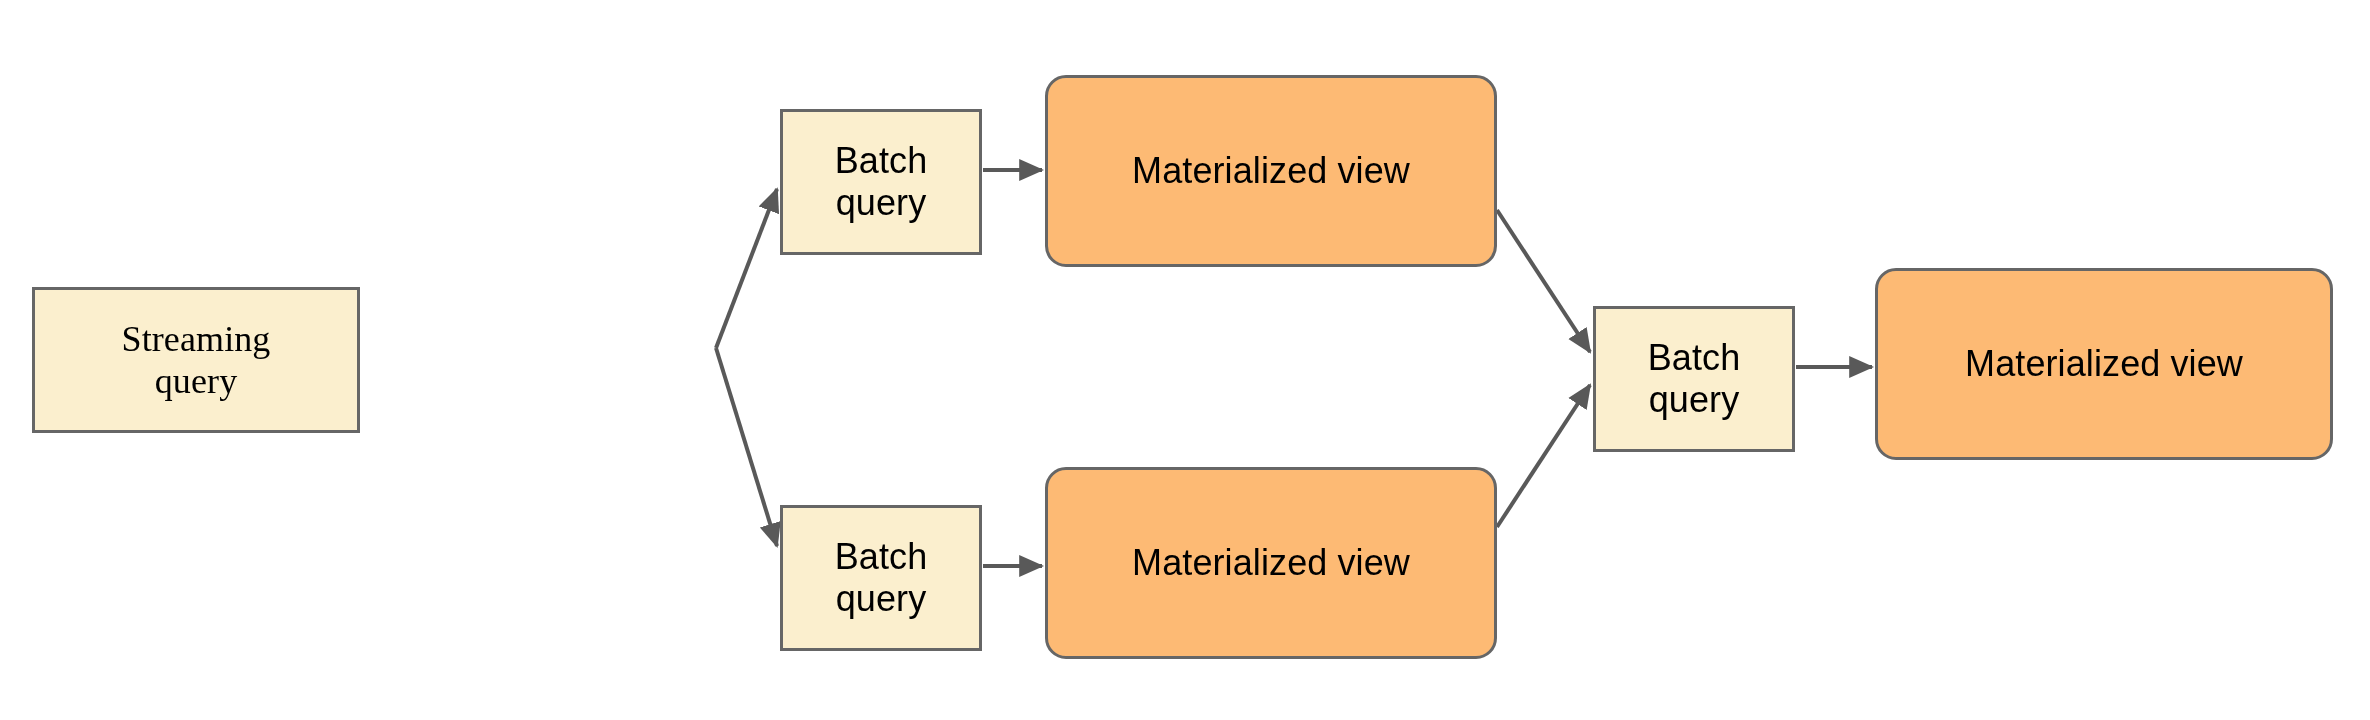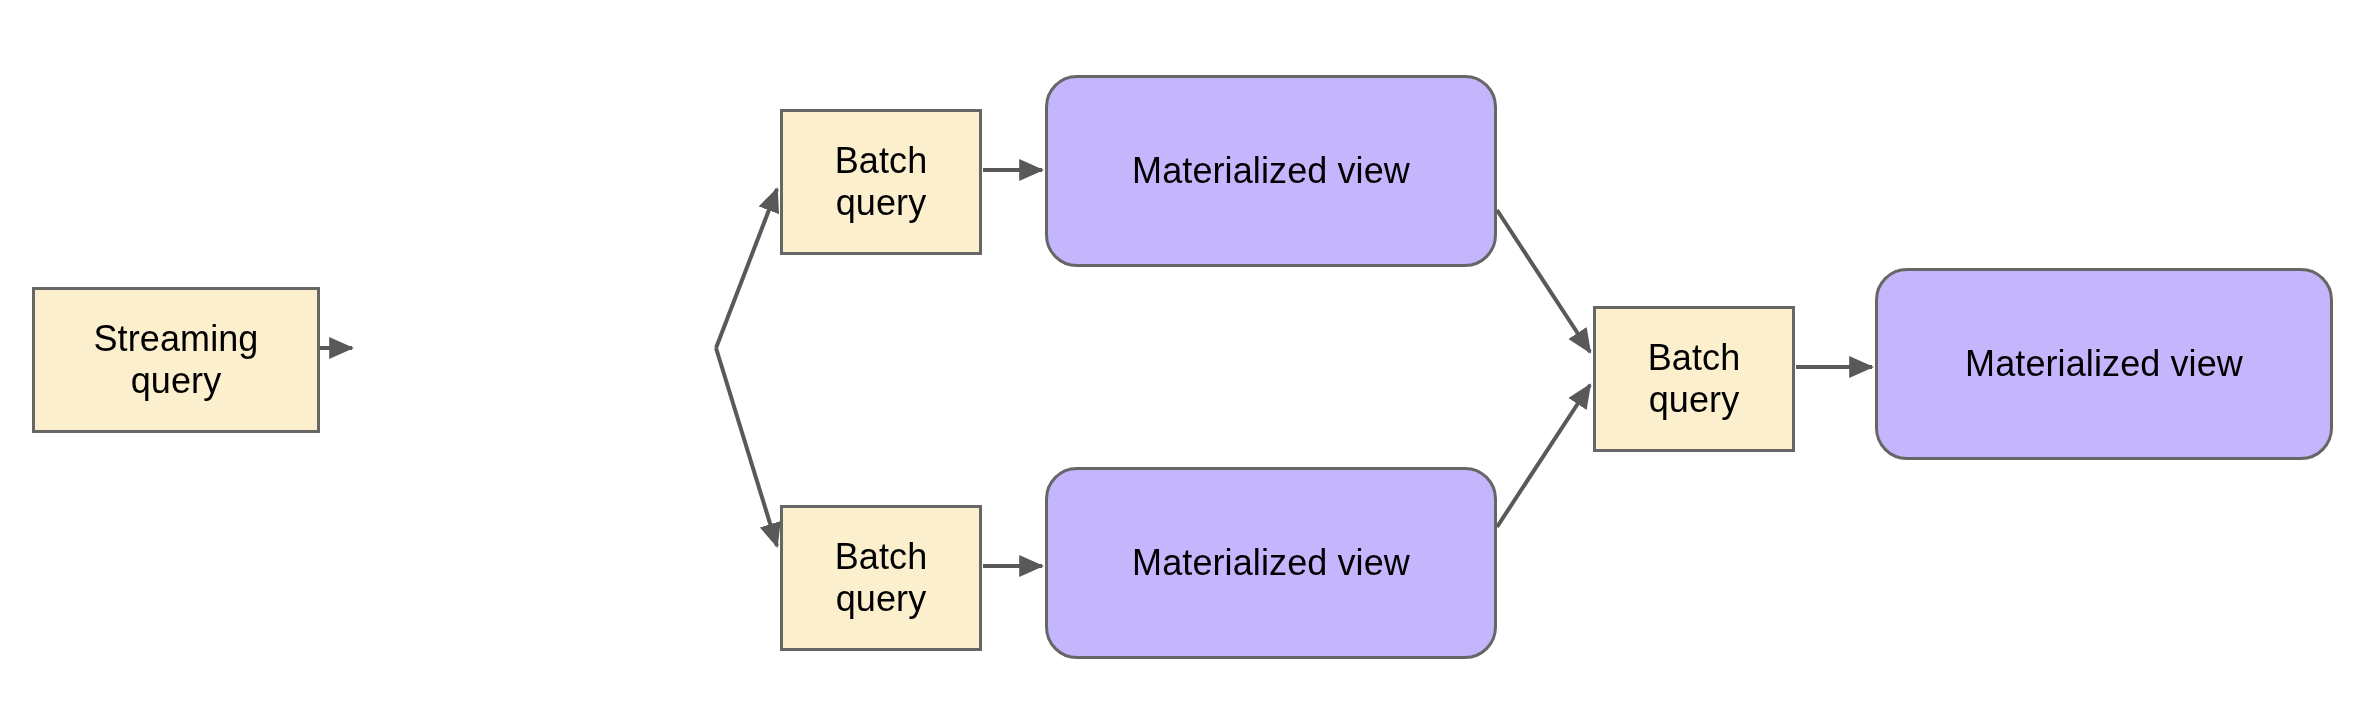--- a/index.html
+++ b/index.html
@@ -38,22 +38,22 @@
     letter-spacing: 0.1px;
     border: 3px solid #666666;
     z-index: 2;
   }
   .node.process {
     background: #fbefce;
     border-radius: 0;
     margin-top: 12px;
   }
   .node.store {
-    background: #c4b5fd;
-    border-radius: 32px;
+    background: #fdba74;
+    border-radius: 21px;
   }
   .node-label {
     white-space: pre-line;
     padding: 0 6px;
   }
 </style>
 </head>
 <body>
 
 <div id="canvas">
@@ -75,21 +75,21 @@
 
     <line x1="983" y1="566" x2="1042" y2="566" stroke="#595959" stroke-width="4" marker-end="url(#arrow)"></line>
 
     <line x1="1497" y1="210" x2="1590" y2="352" stroke="#595959" stroke-width="4" marker-end="url(#arrow)"></line>
 
     <line x1="1497" y1="527" x2="1590" y2="385" stroke="#595959" stroke-width="4" marker-end="url(#arrow)"></line>
 
     <line x1="1796" y1="367" x2="1872" y2="367" stroke="#595959" stroke-width="4" marker-end="url(#arrow)"></line>
   </svg>
 
-  <div class="node process" style="left:32px; top:275px; width:288px; height:146px;">
+  <div class="node process" style="left:32px; top:275px; width:328px; height:146px;font-family:Liberation Serif, serif;">
     <span class="node-label">Streaming
 query</span>
   </div>
 
 
   <div class="node process" style="left:780px; top:97px; width:202px; height:146px;">
     <span class="node-label">Batch
 query</span>
   </div>
 

